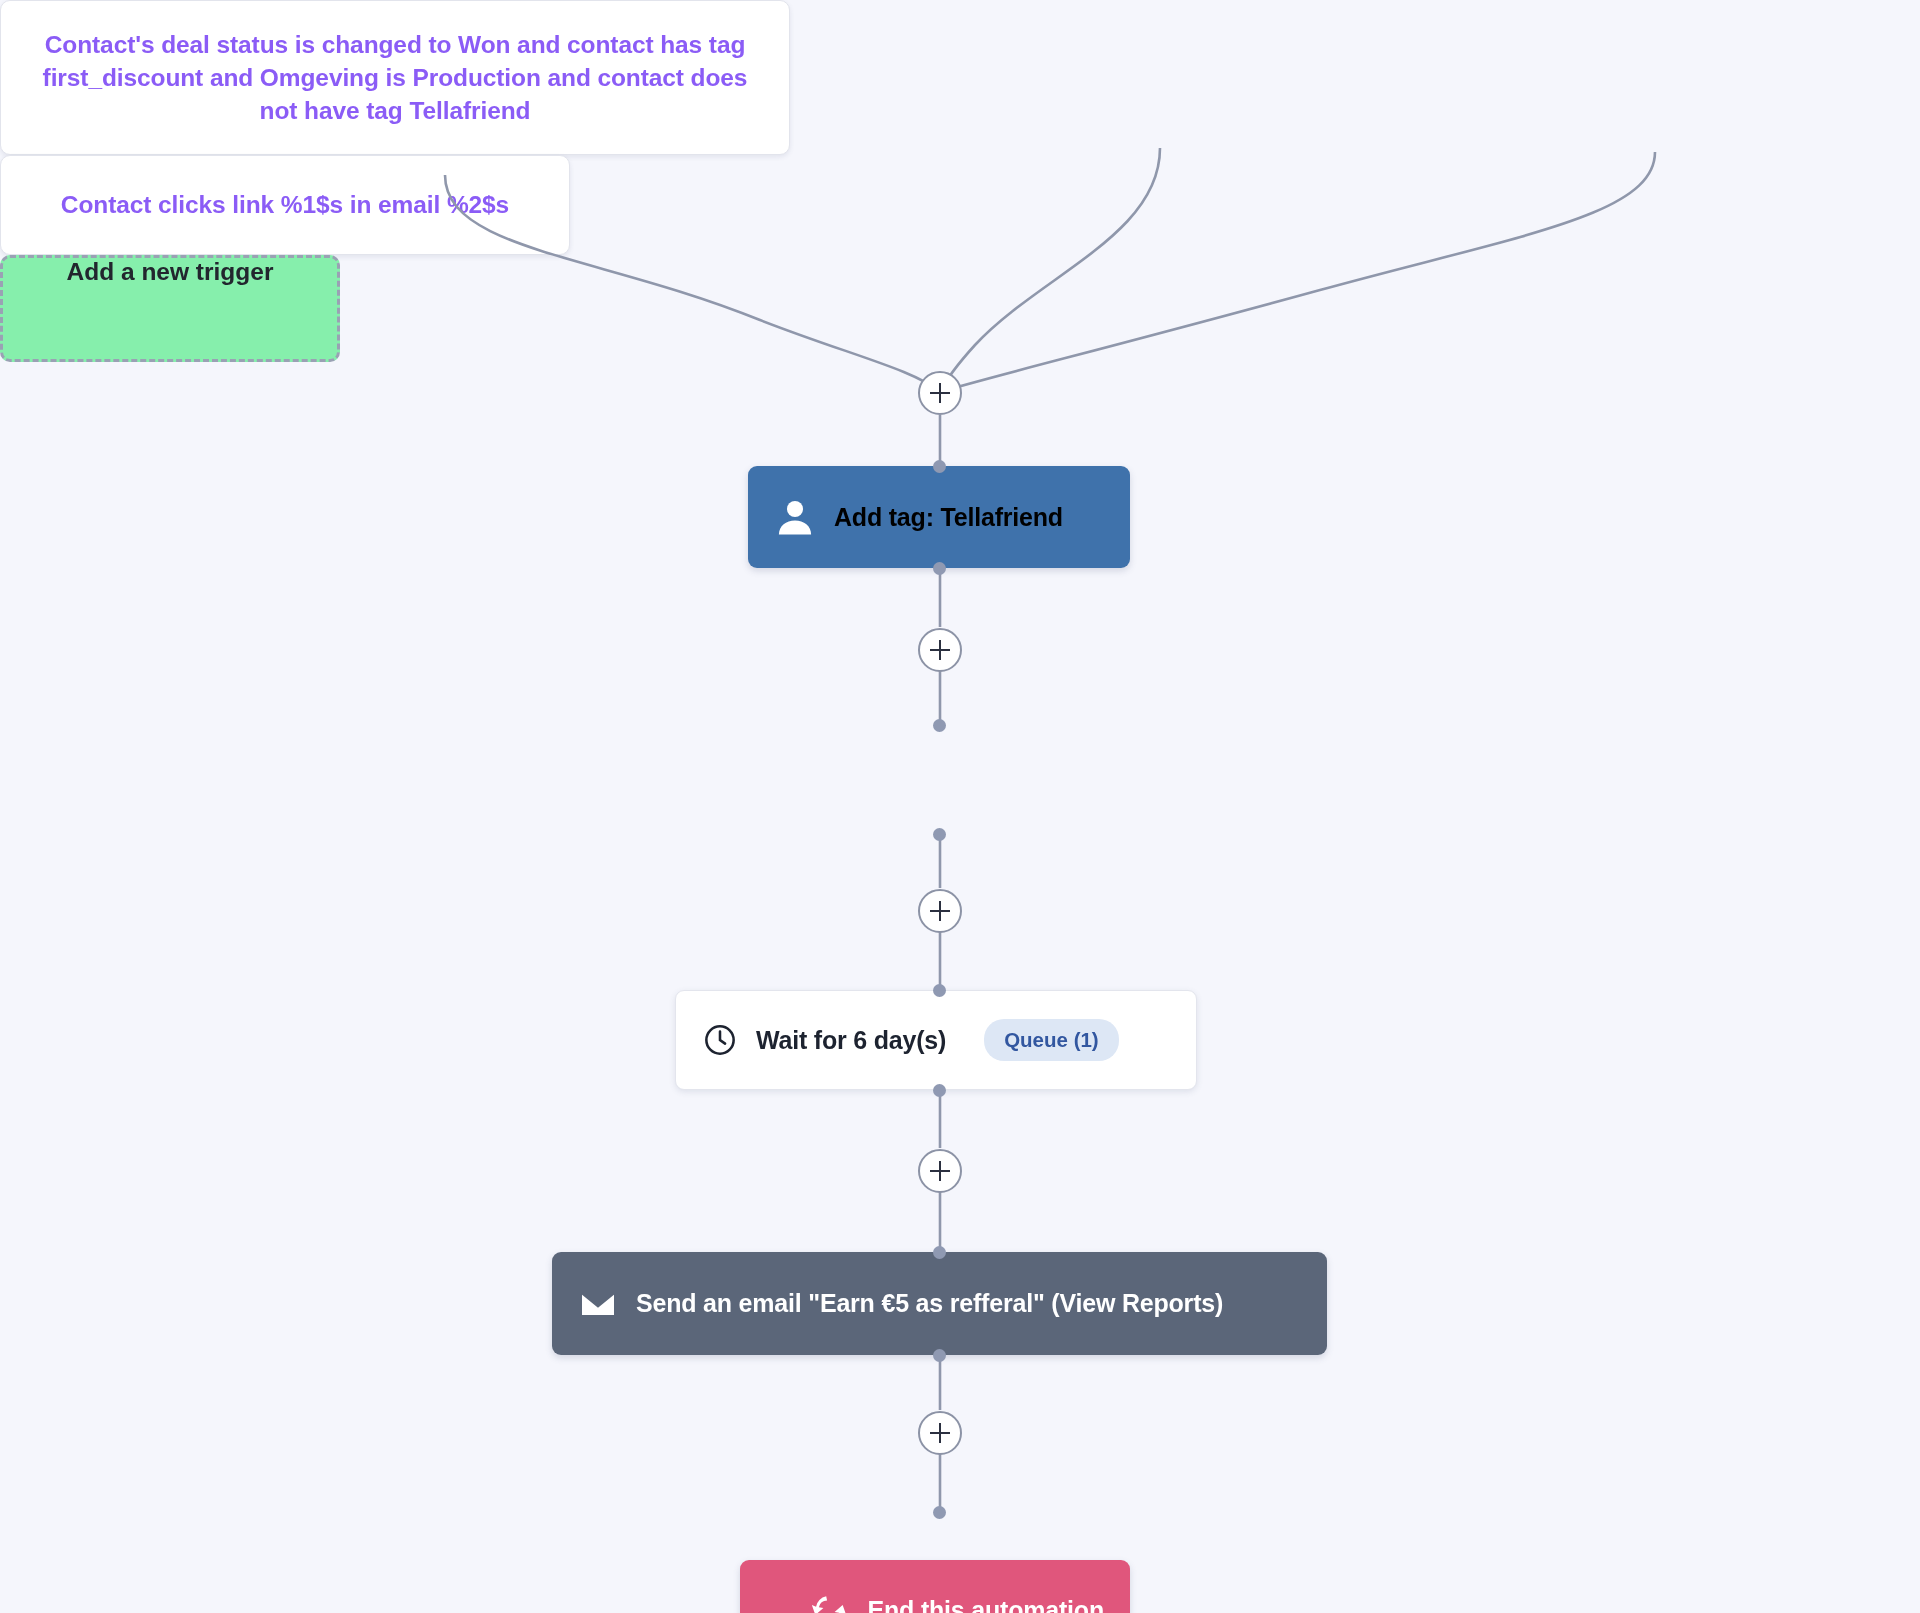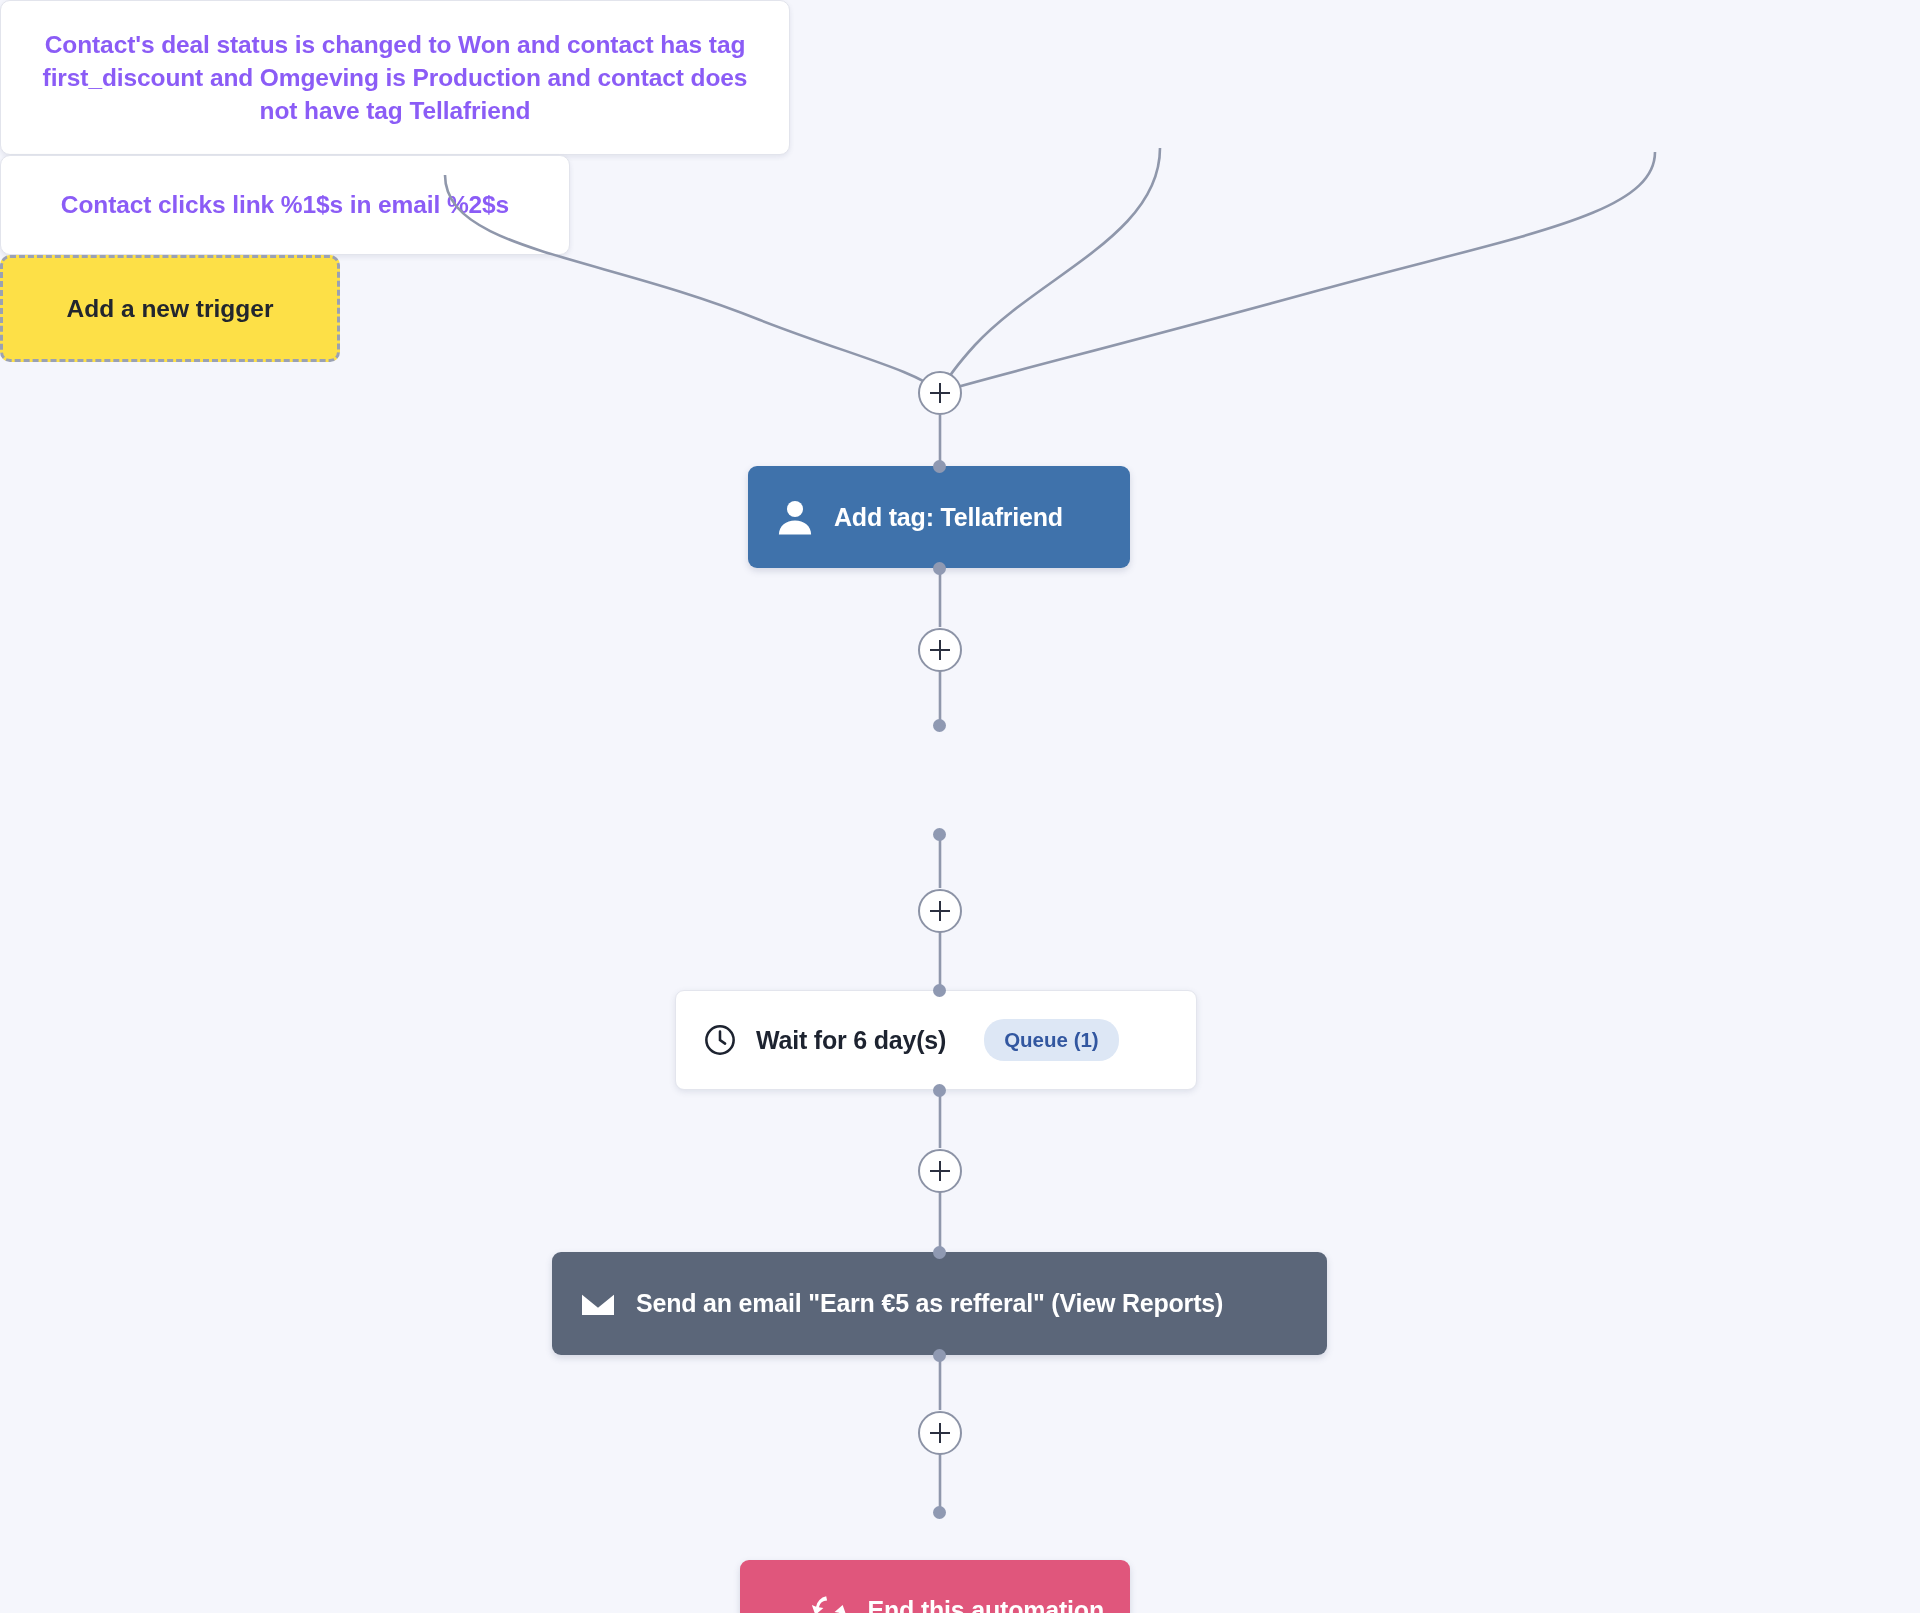--- a/index.html
+++ b/index.html
@@ -52,26 +52,26 @@
   .trigger-card .label {
     font-size: 24.5px;
     font-weight: 700;
     color: #8b5cf6;
     line-height: 1.36;
     letter-spacing: -0.1px;
   }
 
   
   .trigger-dashed {
-    background: #fde047;
+    background: #86efac;
     border: 3px dashed #9aa1b4;
     border-radius: 10px;
     box-shadow: none;
     display: flex;
-    align-items: center;
+    align-items: flex-start;
     justify-content: center;
     text-align: center;
   }
   .trigger-dashed .label {
     font-size: 24.5px;
     font-weight: 700;
     color: #22262e;
   }
 
   
@@ -81,21 +81,21 @@
     padding: 0 26px;
     gap: 18px;
   }
   .action .label {
     font-size: 25px;
     font-weight: 700;
     letter-spacing: -0.2px;
     white-space: nowrap;
   }
   .action.blue  { background: #3f72ab; }
-  .action.blue .label  { color: #ffffff; }
+  .action.blue .label  { color: #000000; }
   .action.slate { background: #5b6679; }
   .action.slate .label { color: #ffffff; }
   .action.pink  { background: #e0567c; }
   .action.pink .label  { color: #ffffff; }
 
   
   .action.white {
     background: #ffffff;
     border: 1px solid #e3e5ed;
     box-shadow: 0 2px 6px rgba(60,70,110,0.12);

